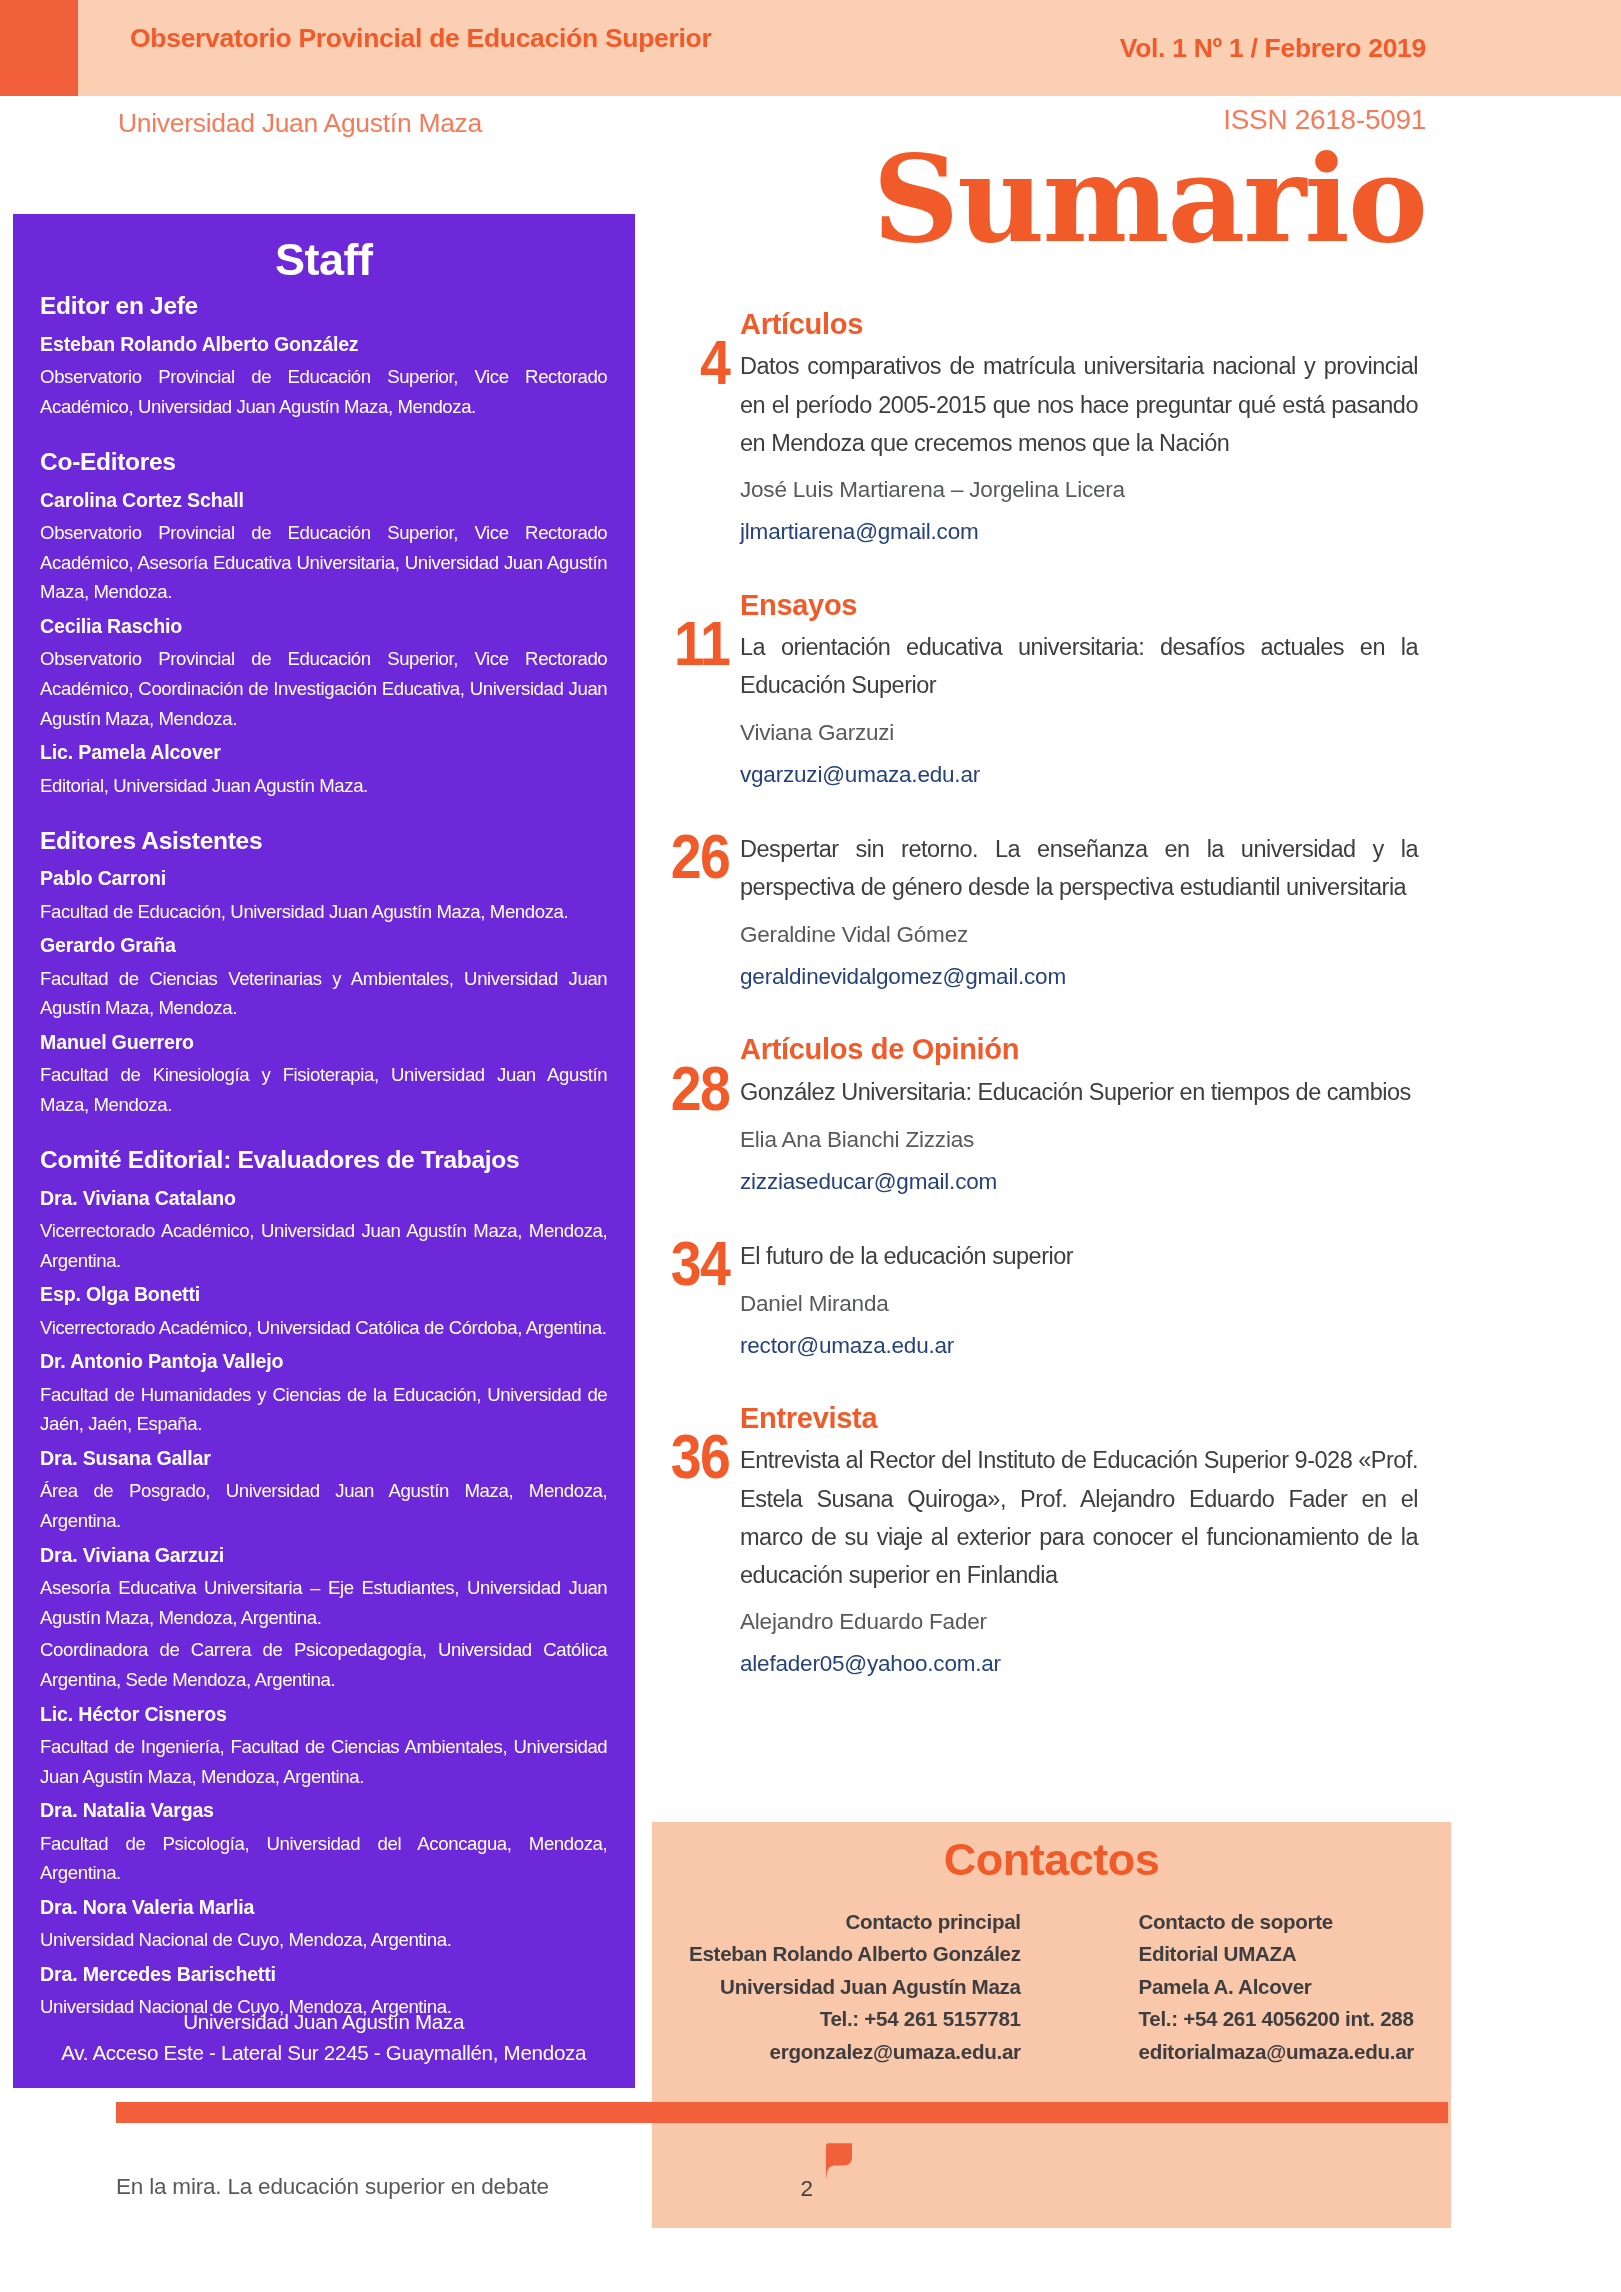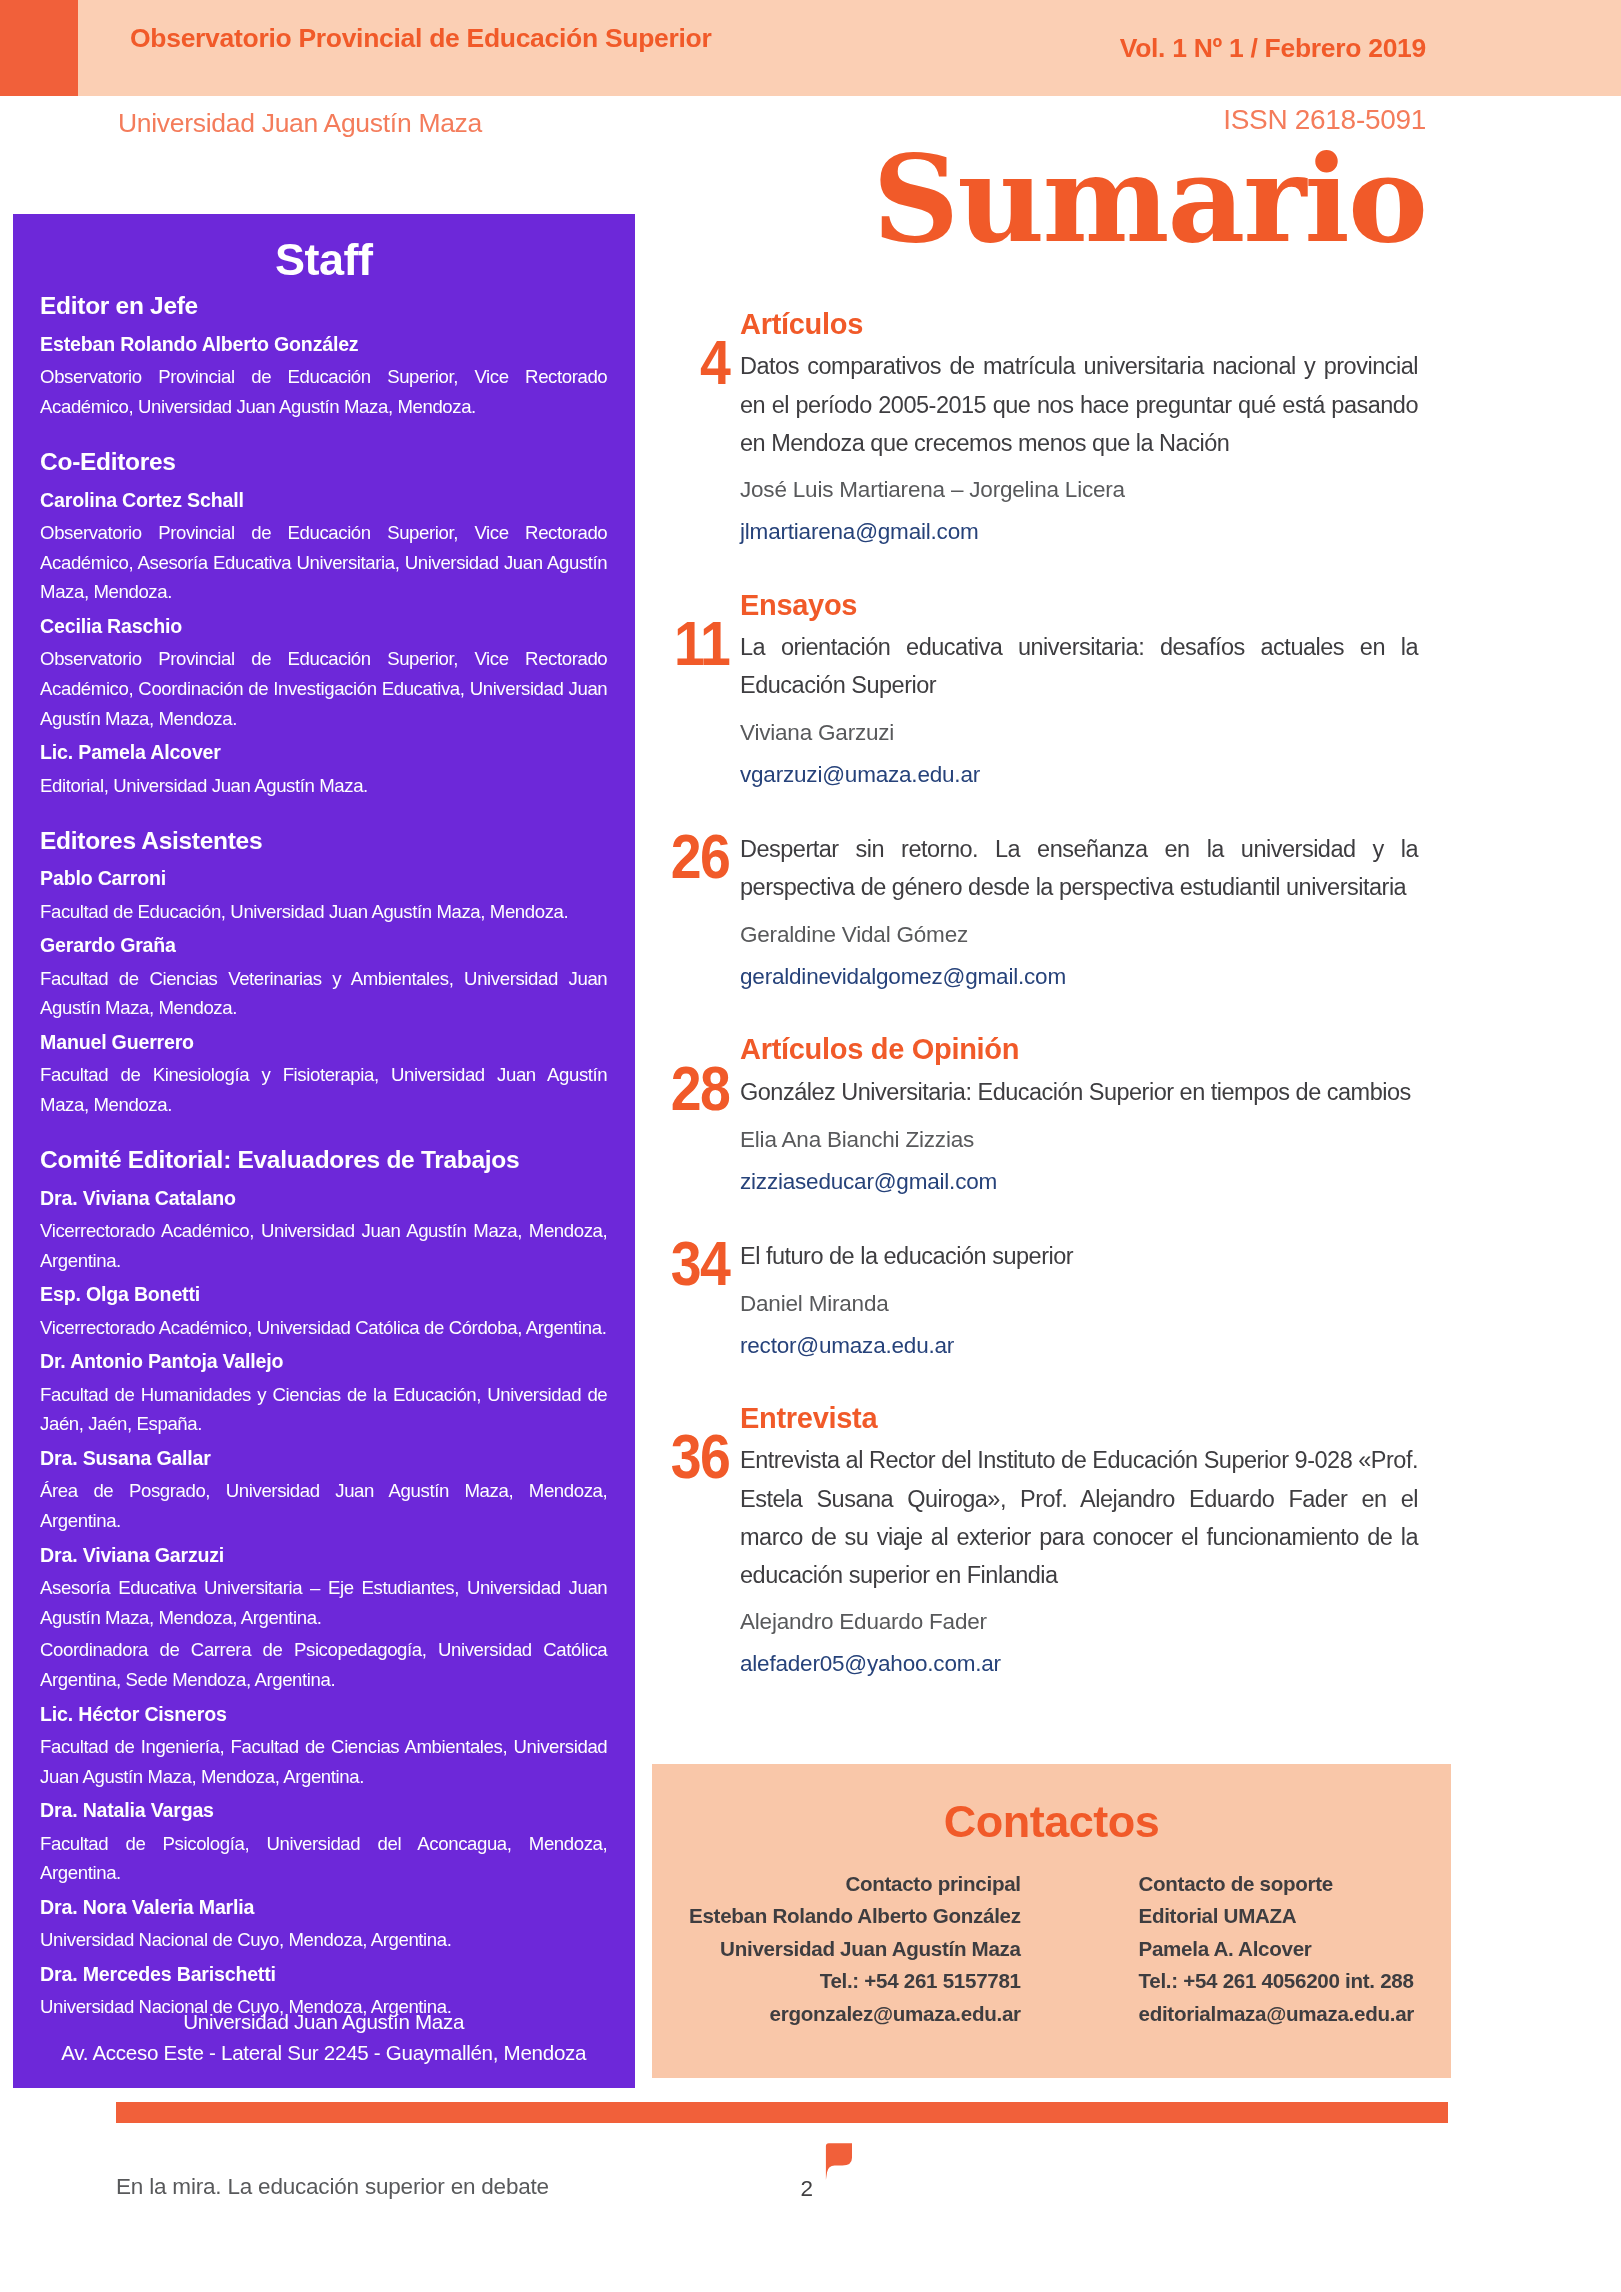--- a/index.html
+++ b/index.html
@@ -40,22 +40,22 @@
   .toc-body{margin-left:11px;width:678px;}
   .toc-section{font-size:29px;font-weight:bold;color:#F15A29;letter-spacing:-0.3px;
         line-height:1.2;margin:0 0 5.9px 0;}
   .toc-title{font-size:23.5px;color:#3E3D40;line-height:1.62;text-align:justify;
         letter-spacing:-0.5px;margin:0;}
   .toc-authors{font-size:22.5px;color:#58595B;letter-spacing:-0.2px;margin:13.7px 0 0 0;line-height:1.3;}
   .toc-email{font-size:22.5px;color:#26427A;letter-spacing:-0.2px;margin:12.7px 0 0 0;line-height:1.3;
         display:inline-block;cursor:pointer;}
 
   
-  .contact-box{position:absolute;left:652px;top:1764px;width:799px;height:314px;background:#F9C7A9;
-        box-sizing:border-box;padding:32px 37px 0 37px;}
+  .contact-box{position:absolute;left:652px;top:1822px;width:799px;height:406px;background:#F9C7A9;
+        box-sizing:border-box;padding:12px 37px 0 37px;}
   .contact-title{text-align:center;font-size:45px;font-weight:bold;color:#F15A29;
         letter-spacing:-0.5px;margin:0 0 19.6px 0;}
   .contact-cols{display:flex;justify-content:space-between;}
   .contact-col{font-size:20.6px;font-weight:bold;color:#3E3D40;line-height:1.58;letter-spacing:-0.3px;}
   .contact-col.left{text-align:right;}
   .contact-col.right{text-align:left;}
   .contact-line{margin:0;}
 
   
   .footer-bar{position:absolute;left:116px;top:2102px;width:1332px;height:20.6px;background:#F1603A;}

